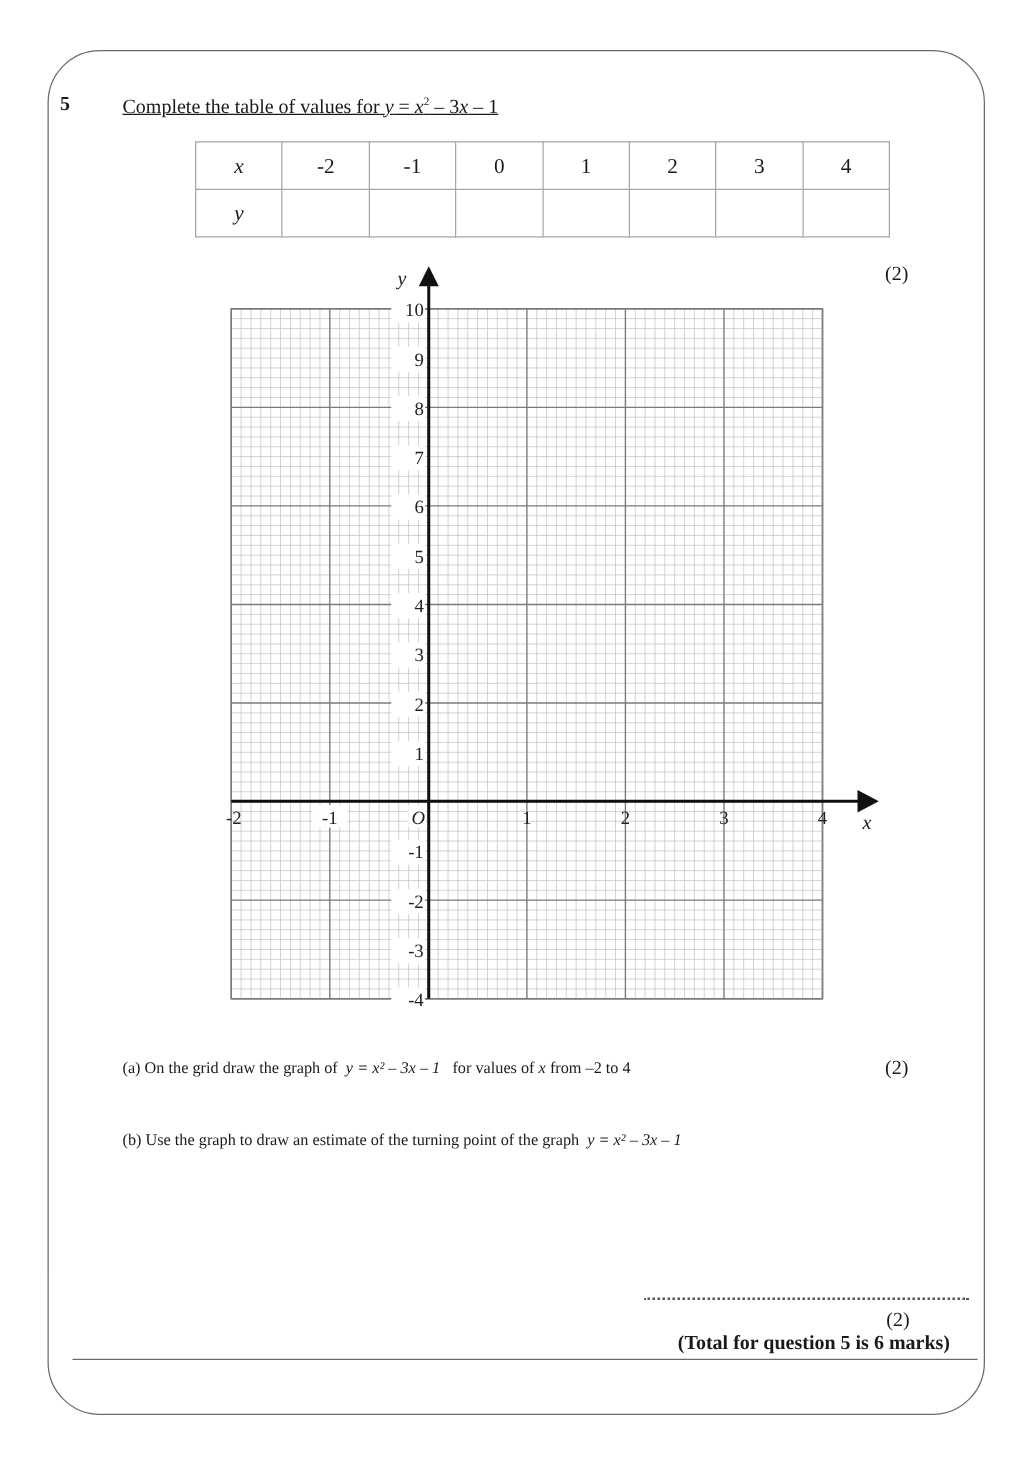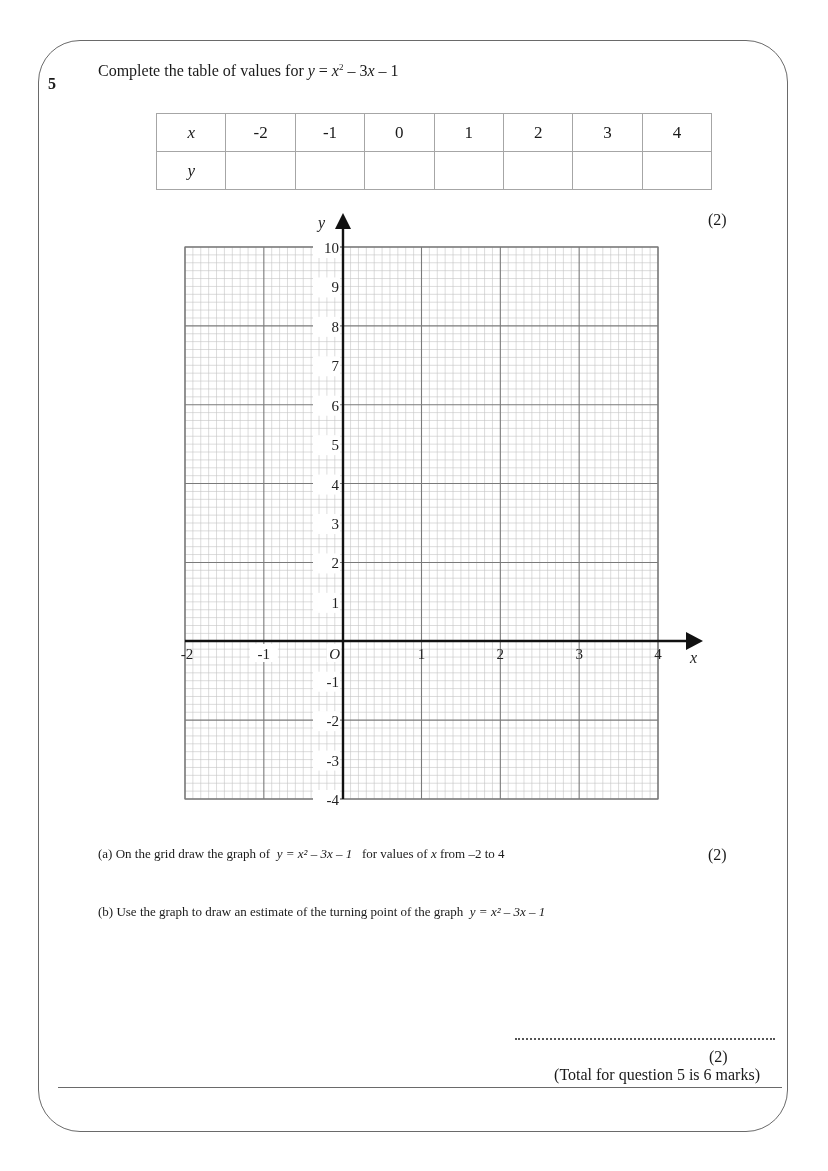--- a/index.html
+++ b/index.html
@@ -1,33 +1,33 @@
 <!DOCTYPE html>
 <html><head>
 <meta charset="utf-8">
 <style>
   html, body { margin: 0; padding: 0; background: #ffffff; }
   body { width: 828px; height: 1171px; position: relative; overflow: hidden;
          font-family: "Liberation Serif", "DejaVu Serif", serif; color: #1a1a1a; }
   .frame { position: absolute; left: 38px; top: 40px; width: 750px; height: 1092px;
            border: 1.6px solid #6a6a6a; border-radius: 42px; box-sizing: border-box; }
   .qnum { position: absolute; left: 48px; top: 75px; font-weight: bold; font-size: 16px; }
-  .qtext { position: absolute; left: 98px; top: 62px; font-size: 16px; }
+  .qtext { position: absolute; left: 98px; top: 76px; font-size: 16px; text-decoration: underline; }
   i.v { font-style: italic; }
   sup { font-size: 9px; vertical-align: 6px; }
   table.values { position: absolute; left: 156px; top: 113px; border-collapse: collapse; }
   table.values td { width: 68.4px; height: 37px; border: 1px solid #a6a6a6; text-align: center;
                     font-size: 17px; padding: 0; }
   table.values td.head { font-style: italic; }
   .marks { position: absolute; font-size: 16px; }
   svg.grid { position: absolute; left: 0; top: 0; }
   .part { position: absolute; left: 98px; font-size: 13px; }
   .dots { position: absolute; left: 515px; top: 1032px; width: 260px; height: 6px;
           border-bottom: 2px dotted #555; }
-  .total { position: absolute; right: 68px; top: 1066px; font-weight: normal; font-size: 16px; }
+  .total { position: absolute; right: 68px; top: 1066px; font-weight: bold; font-size: 16px; }
   .rule { position: absolute; left: 58px; top: 1087px; width: 724px; height: 0;
           border-top: 1.6px solid #6a6a6a; }
 </style>
 </head>
 <body>
 
 <div class="frame"></div>
 
 <div class="qnum">5</div>
 <div class="qtext">

